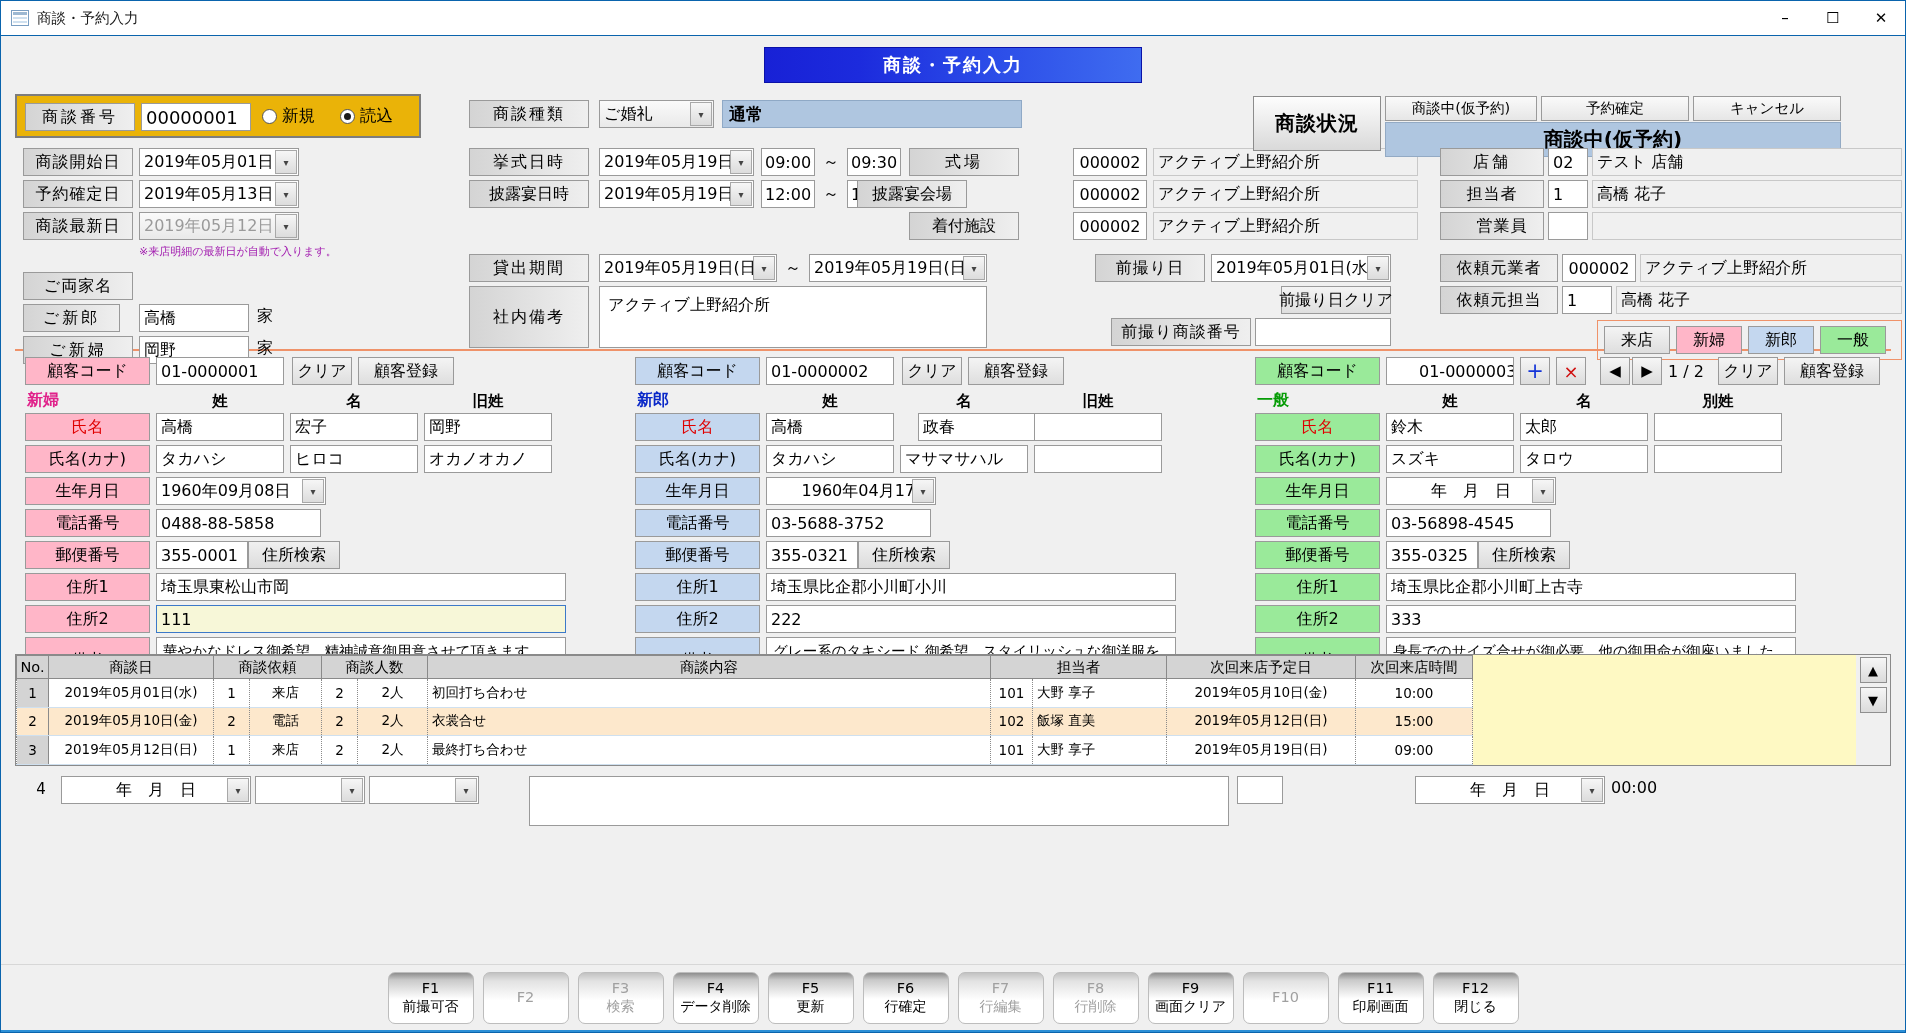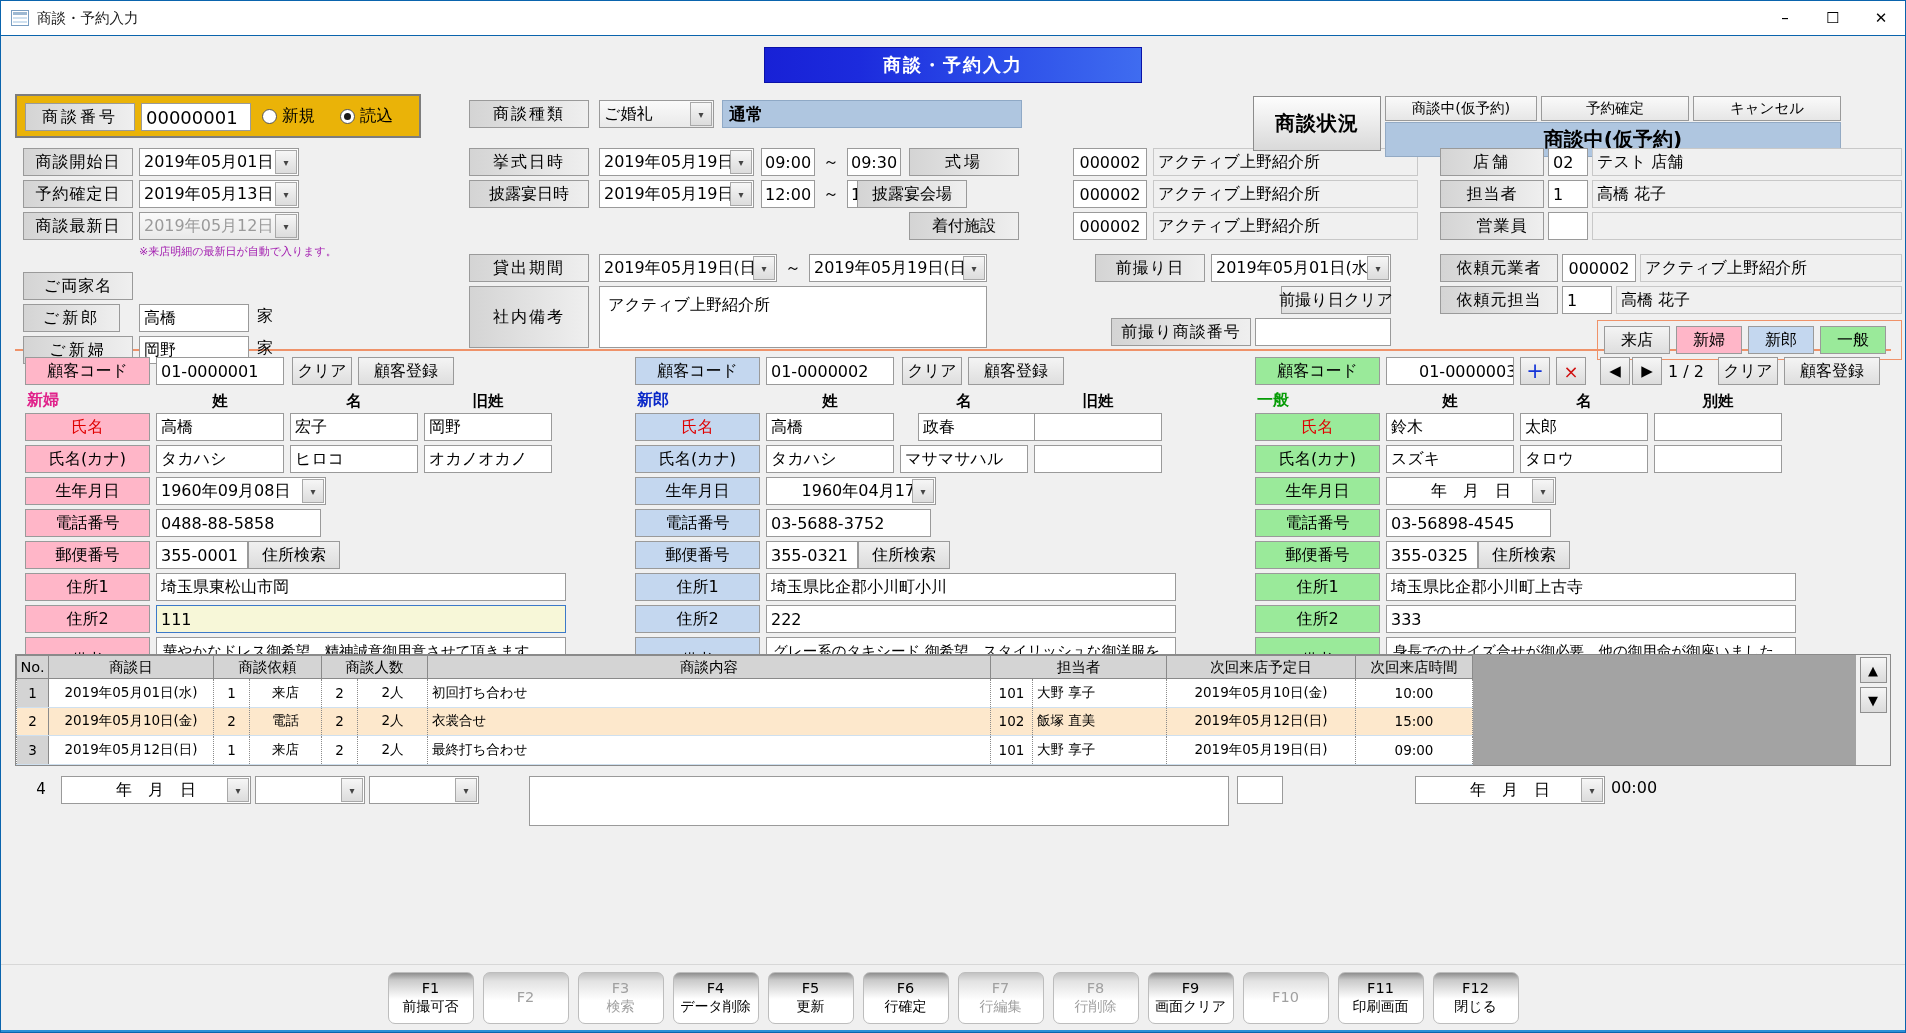--- a/index.html
+++ b/index.html
@@ -89,21 +89,21 @@
   .fld.hl { background:#f7f7d8; border:1px solid #3c79c8; }
   .fld.wrap { height:auto; display:block; padding:4px 6px; line-height:1.35; white-space:normal; }
   .zipbtn { background:linear-gradient(to bottom,#f0f0f0,#dcdcdc); border:1px solid #9a9a9a; height:28px;
             display:flex;align-items:center;justify-content:center;font-size:16px; padding:0 6px; }
   .navbtn { background:linear-gradient(to bottom,#f6f6f6,#dcdcdc); border:1px solid #9a9a9a; height:28px;
             width:30px; display:flex;align-items:center;justify-content:center;font-size:15px; }
   .navbtn.plus{color:#1535d8;font-size:21px;}
   .navbtn.del{color:#d01010;font-size:18px;}
   .pgtxt { font-size:16px; display:flex;align-items:center; }
   
-  .gridwrap { margin:8px 14px 0; border:1px solid #8a8a8a; background:#a3a3a3; flex:none; position:relative;
+  .gridwrap { margin:8px 14px 0; border:1px solid #8a8a8a; background:#fef9c3; flex:none; position:relative;
               height:112px; display:flex; }
   .gtable { border-collapse:collapse; width:1456px; table-layout:fixed; background:#fff; }
   .gtable th { background:#d4d4d4; border:1px solid #8a8a8a; font-size:14.5px; font-weight:normal;
                height:23px; padding:0; }
   .gtable td { border-left:1px dotted #8a8a8a; border-right:1px dotted #8a8a8a; border-bottom:1px solid #cfe0ef;
                font-size:13.5px; height:25px; padding:0 4px; }
   .gtable tr.alt td { background:#fde8cc; }
   .gtable td.c { text-align:center; }
   .gtable td.l { text-align:left; }
   .gtable td.rowno { background:#d4d4d4; text-align:center; border-right:1px solid #8a8a8a; }

